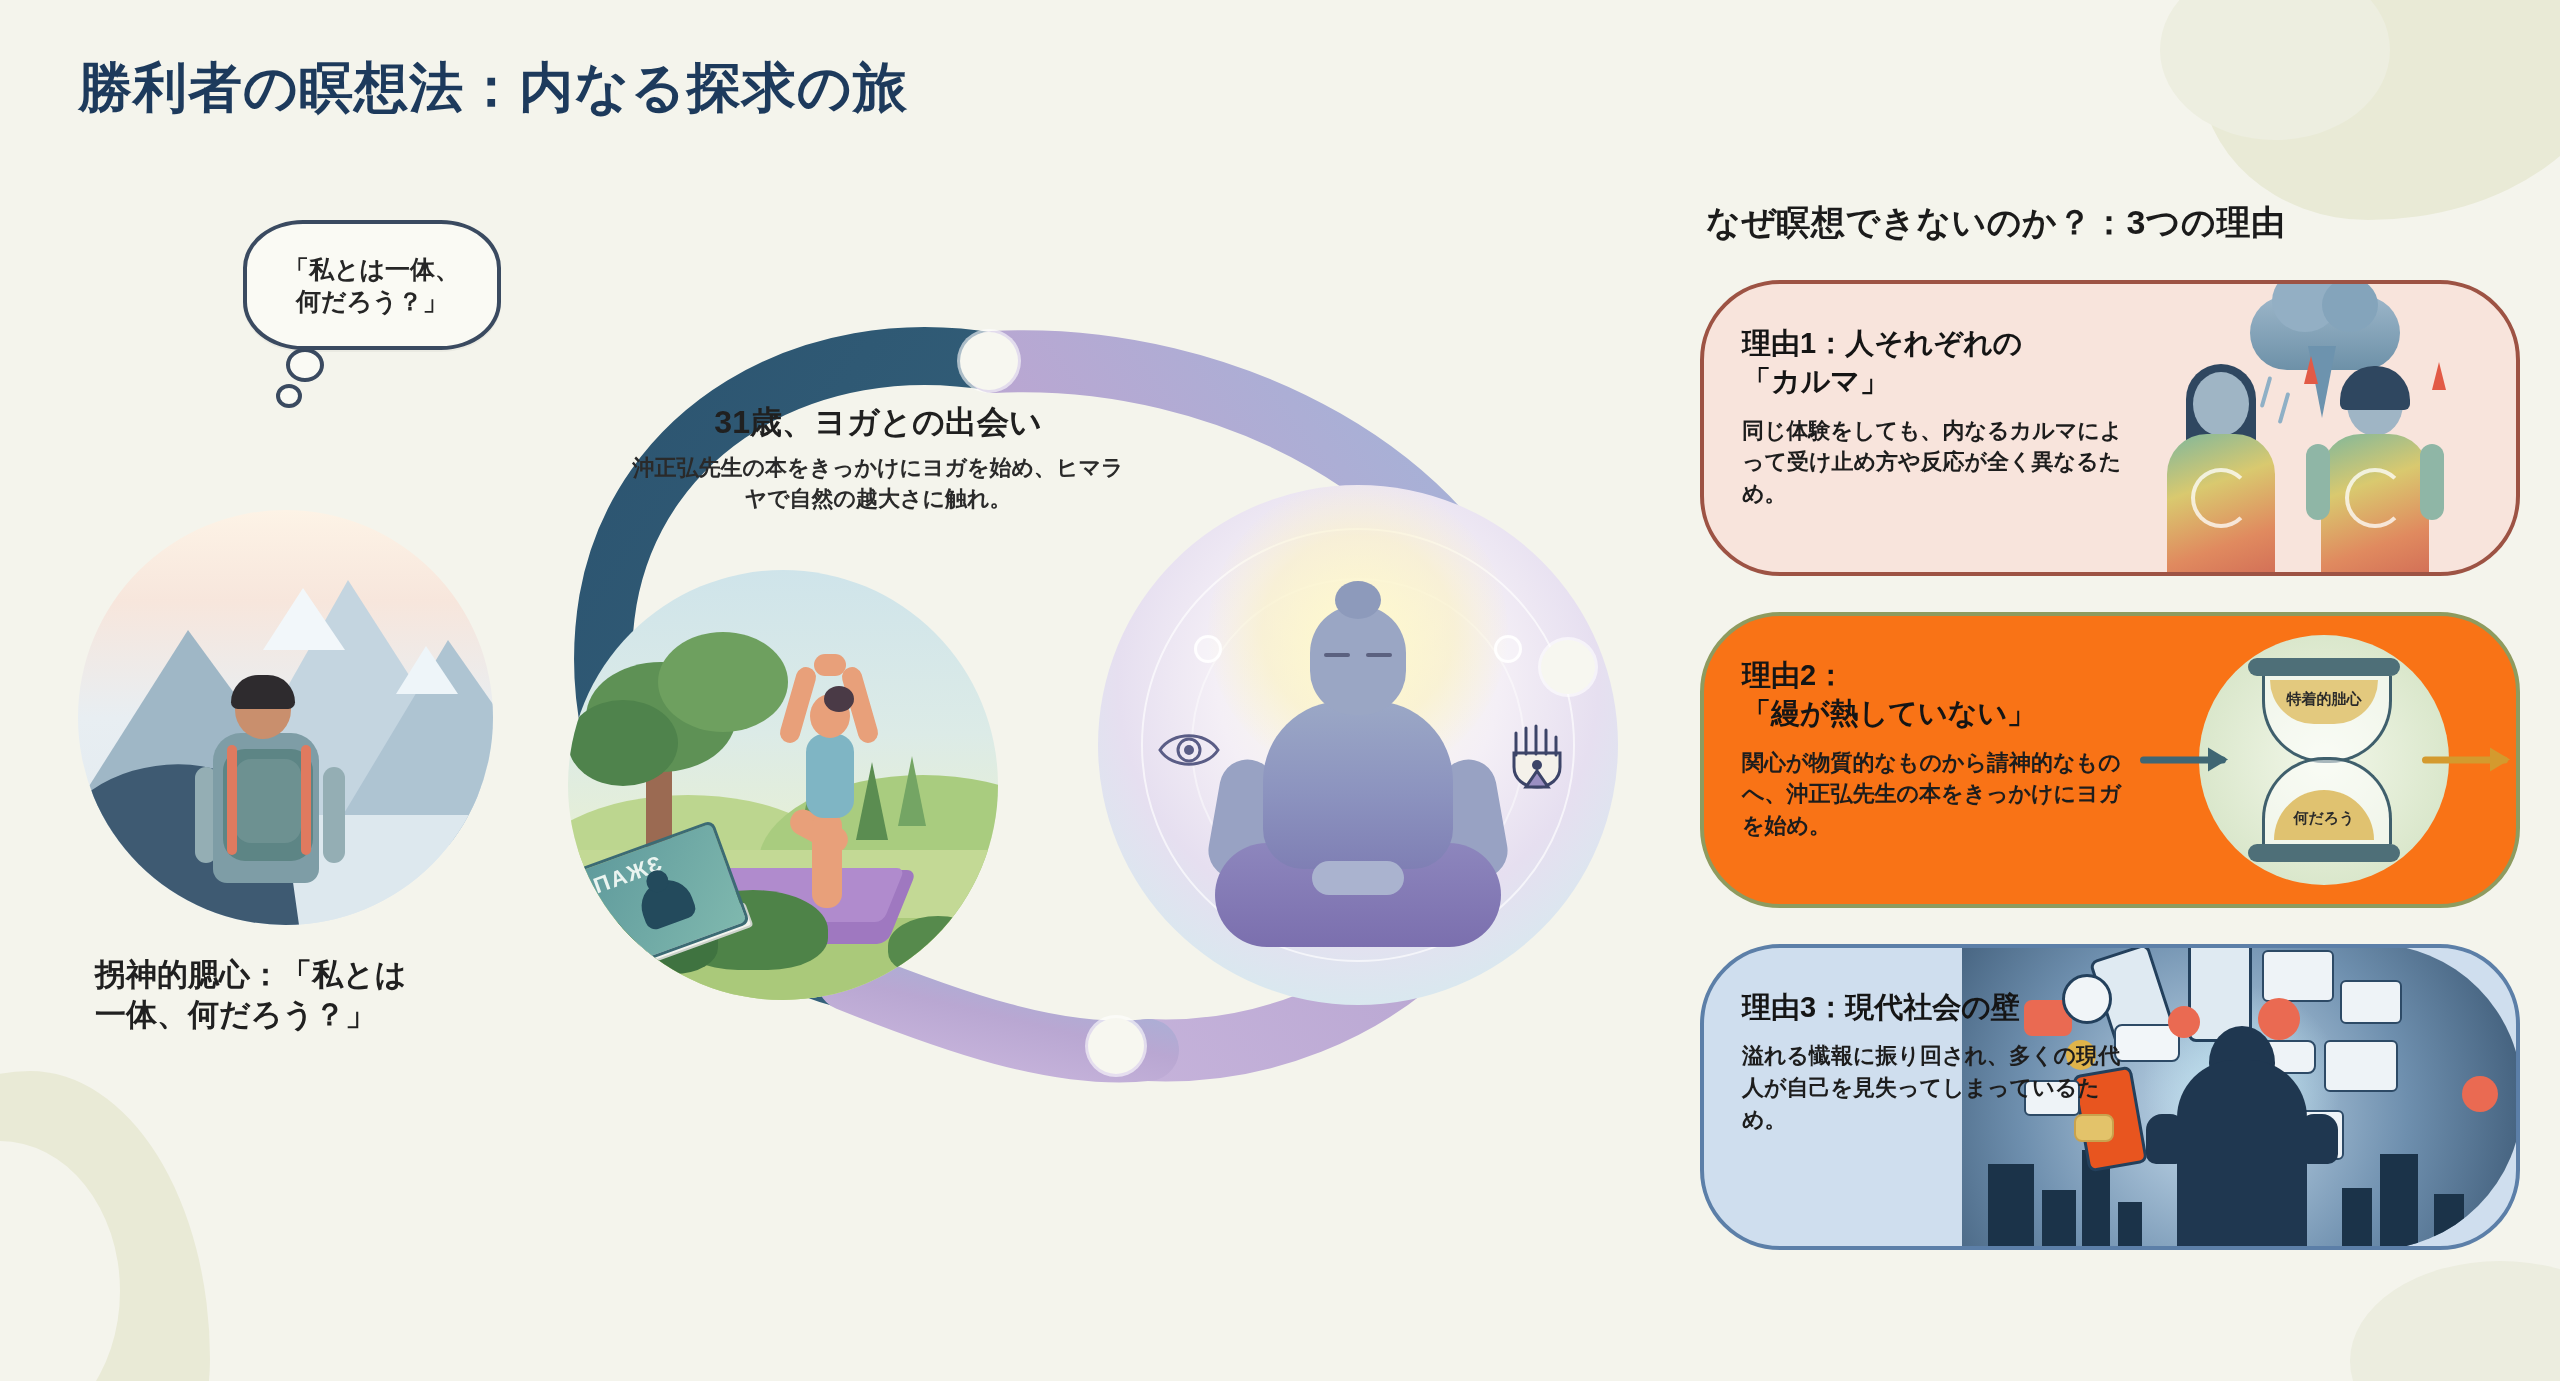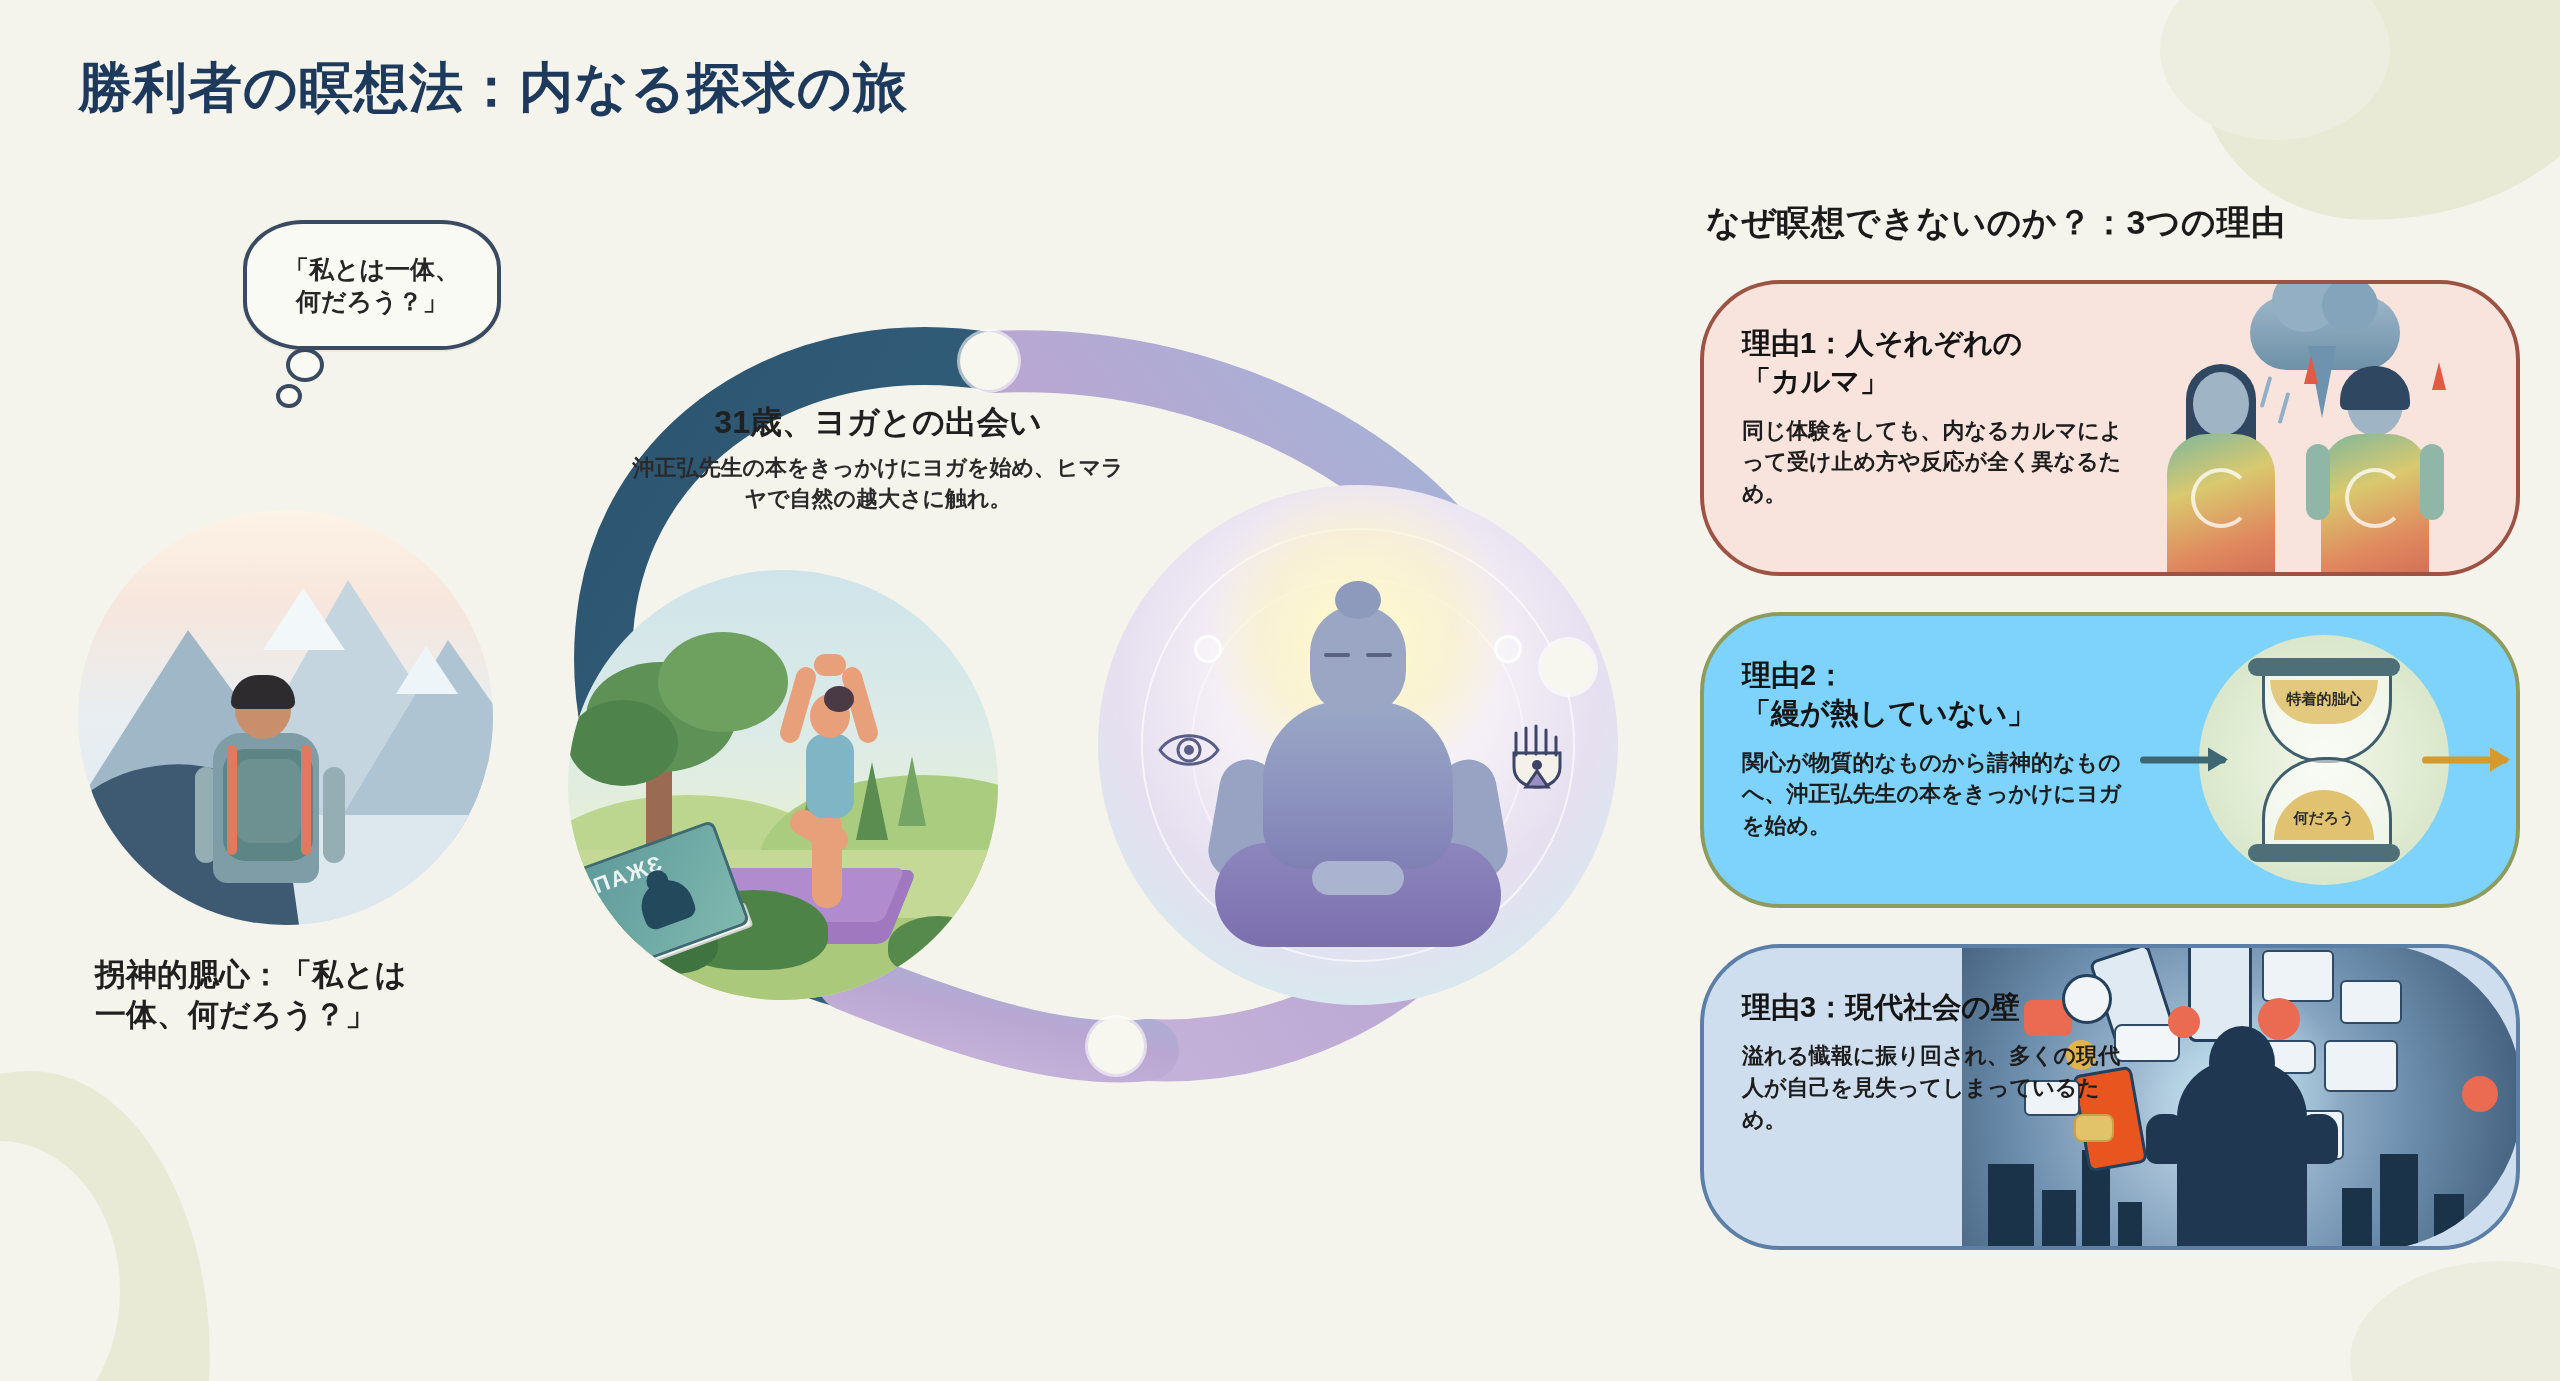--- a/index.html
+++ b/index.html
@@ -175,21 +175,21 @@
   #right{position:absolute;left:1700px;top:200px;width:820px;}
   .right-title{font-size:34px;font-weight:700;color:#1b1b1b;margin:0 0 34px 6px;letter-spacing:.5px;}
 
   .card{position:relative;border-radius:80px;overflow:hidden;display:flex;margin-bottom:36px;}
   .card-txt{position:relative;z-index:3;padding:40px 0 0 38px;width:390px;flex:none;}
   .card-txt h4{margin:0 0 14px 0;font-size:29px;font-weight:700;color:#151515;line-height:1.32;}
   .card-txt p{margin:0;font-size:22px;font-weight:700;color:#1d1d1d;line-height:1.45;}
   .card-art{position:relative;flex:1;}
 
   #card1{height:288px;background:#f8e4dc;border:4px solid #9d5344;}
-  #card2{height:288px;background:#7dd3fc;border:4px solid #8e9b5f;}
+  #card2{height:288px;background:#f97316;border:4px solid #8e9b5f;}
   #card3{height:298px;background:#cfdeee;border:4px solid #5c7fa8;}
 
   
   .c1-cloud{position:absolute;left:118px;top:12px;width:150px;height:74px;border-radius:46px;
     background:linear-gradient(180deg,#9cb6c9,#6d91a8);}
   .c1-cloud:before{content:"";position:absolute;left:22px;top:-26px;width:66px;height:62px;border-radius:50%;background:#93afc4;}
   .c1-cloud:after{content:"";position:absolute;left:72px;top:-18px;width:56px;height:54px;border-radius:50%;background:#84a4bb;}
   .c1-bolt{position:absolute;left:176px;top:62px;width:0;height:0;
     border-left:14px solid transparent;border-right:14px solid transparent;border-top:72px solid #6d93ae;}
   .c1-rain{position:absolute;width:4px;height:32px;border-radius:2px;background:#8fb0c6;transform:rotate(16deg);}

